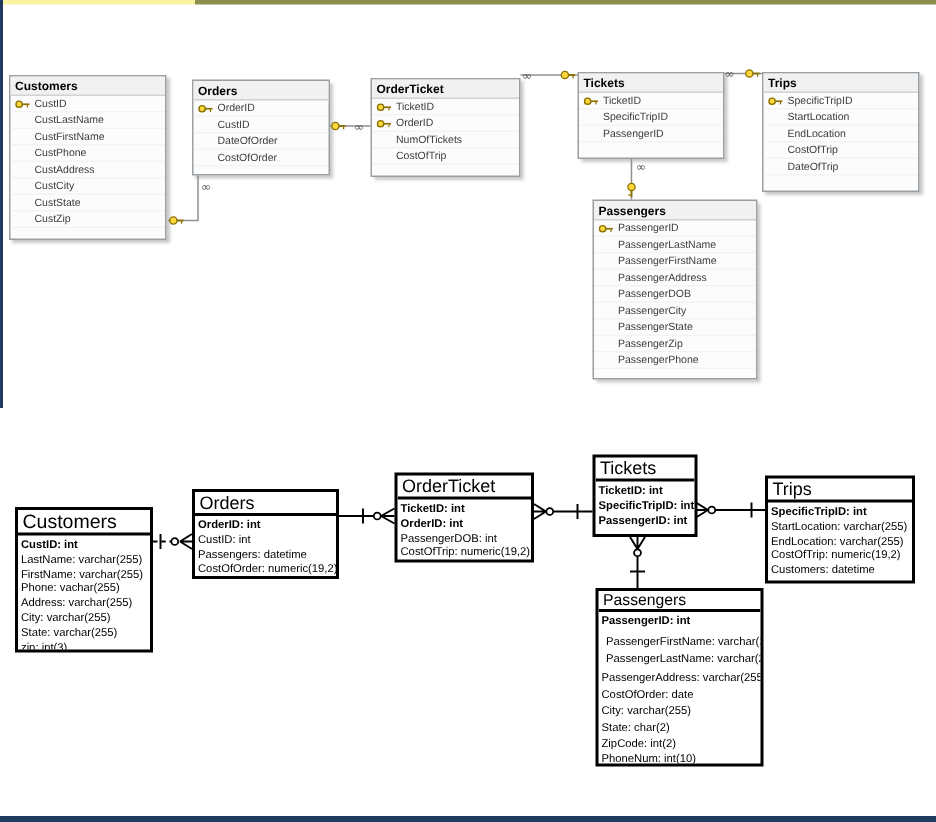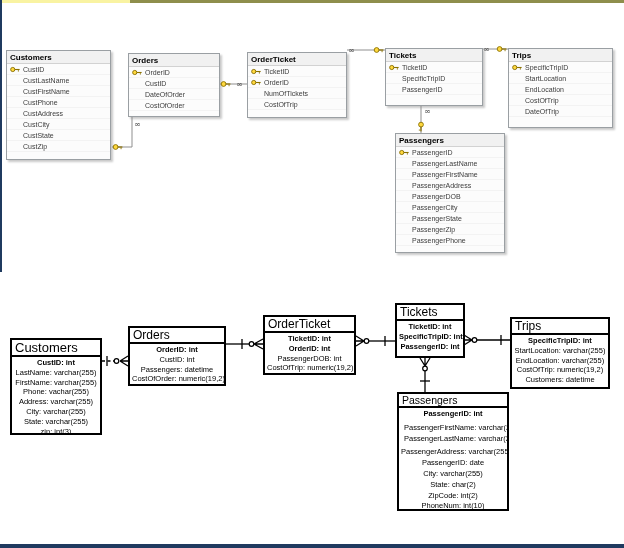--- a/index.html
+++ b/index.html
@@ -25,21 +25,21 @@
   #ssms-customers   { left:6px;   top:50px;  width:105px; height:110px; }
   #ssms-orders      { left:128px; top:53px;  width:92px;  height:64px;  }
   #ssms-orderticket { left:247px; top:52px;  width:100px; height:66px;  }
   #ssms-tickets     { left:385px; top:48px;  width:98px;  height:58px;  }
   #ssms-trips       { left:508px; top:48px;  width:105px; height:80px;  }
   #ssms-passengers  { left:395px; top:133px; width:110px; height:120px; }
 
   
   .er-table { position:absolute; background:#fff; border:2px solid #000; color:#000; overflow:hidden; }
   .er-title { padding:0 3px; border-bottom:2px solid #000; white-space:nowrap; }
-  .er-fields { padding:1px 2px 2px 2px; font-size:7.5px; line-height:9.8px;text-align:center; }
+  .er-fields { padding:1px 2px 2px 2px; font-size:7.5px; line-height:9.8px; }
   .er-field { white-space:nowrap; }
   .er-field.pk { font-weight:bold; }
 
   #er-customers   { left:10px;  top:338px; width:92px;  height:97px;  }
   #er-orders      { left:128px; top:326px; width:98px;  height:60px;  }
   #er-orderticket { left:263px; top:315px; width:93px;  height:60px;  }
   #er-tickets     { left:395px; top:303px; width:70px;  height:55px;  }
   #er-trips       { left:510px; top:317px; width:100px; height:72px;  }
   #er-passengers  { left:397px; top:392px; width:112px; height:119px; }
 
@@ -350,21 +350,21 @@
           <div class="er-field">Customers: datetime</div>
         </div>
       </div>
       <div class="er-table" id="er-passengers">
         <div class="er-title">Passengers</div>
         <div class="er-fields">
           <div class="er-field pk">PassengerID: int</div>
           <div class="er-field">PassengerFirstName: varchar(255)</div>
           <div class="er-field">PassengerLastName: varchar(255)</div>
           <div class="er-field">PassengerAddress: varchar(255)</div>
-          <div class="er-field">PassengerID: date</div>
+          <div class="er-field">CostOfOrder: date</div>
           <div class="er-field">City: varchar(255)</div>
           <div class="er-field">State: char(2)</div>
           <div class="er-field">ZipCode: int(2)</div>
           <div class="er-field">PhoneNum: int(10)</div>
         </div>
       </div>
     </div>
 
   <svg class="connector-layer">
     <g>

